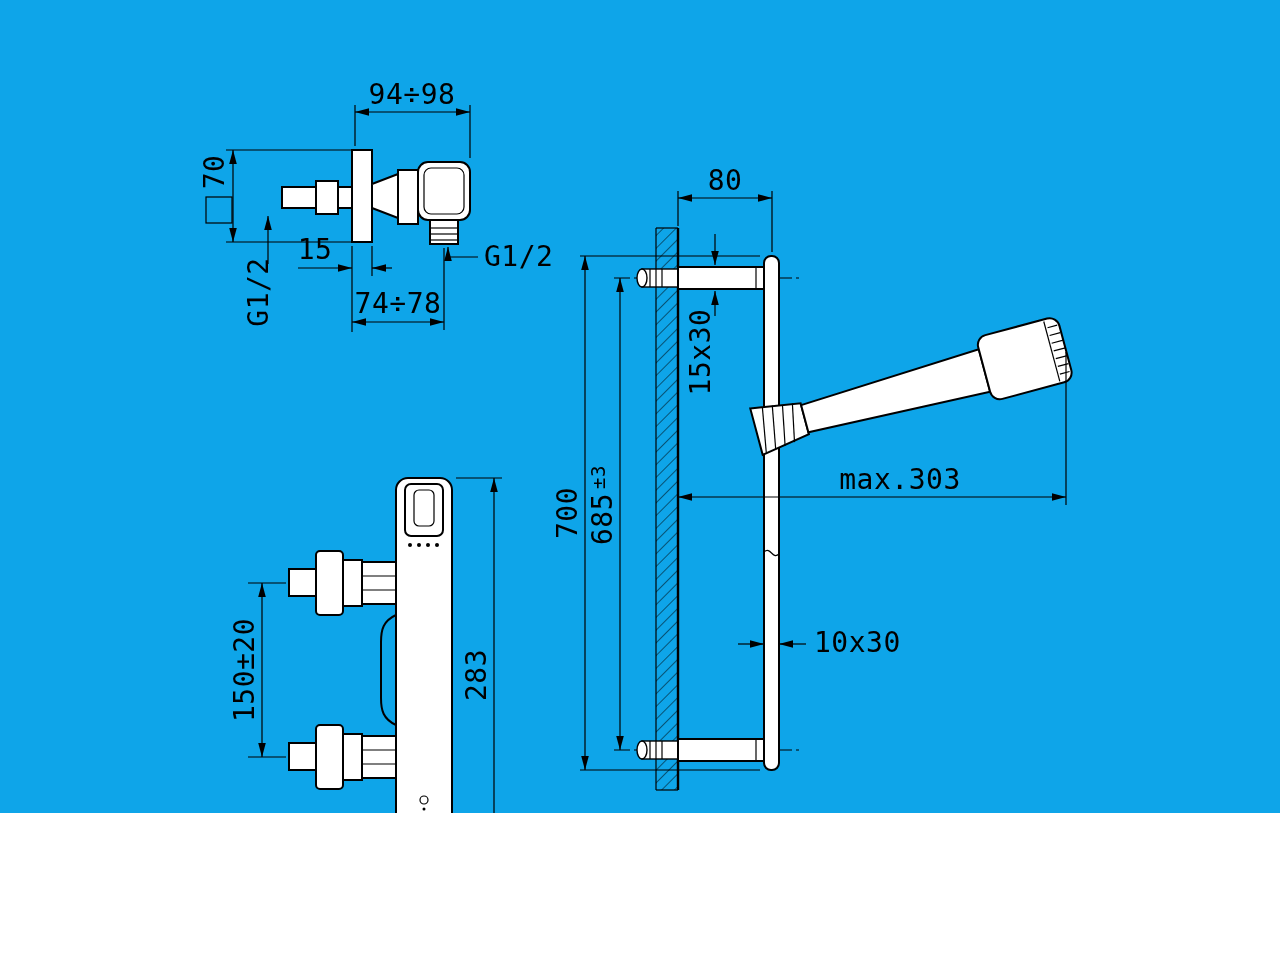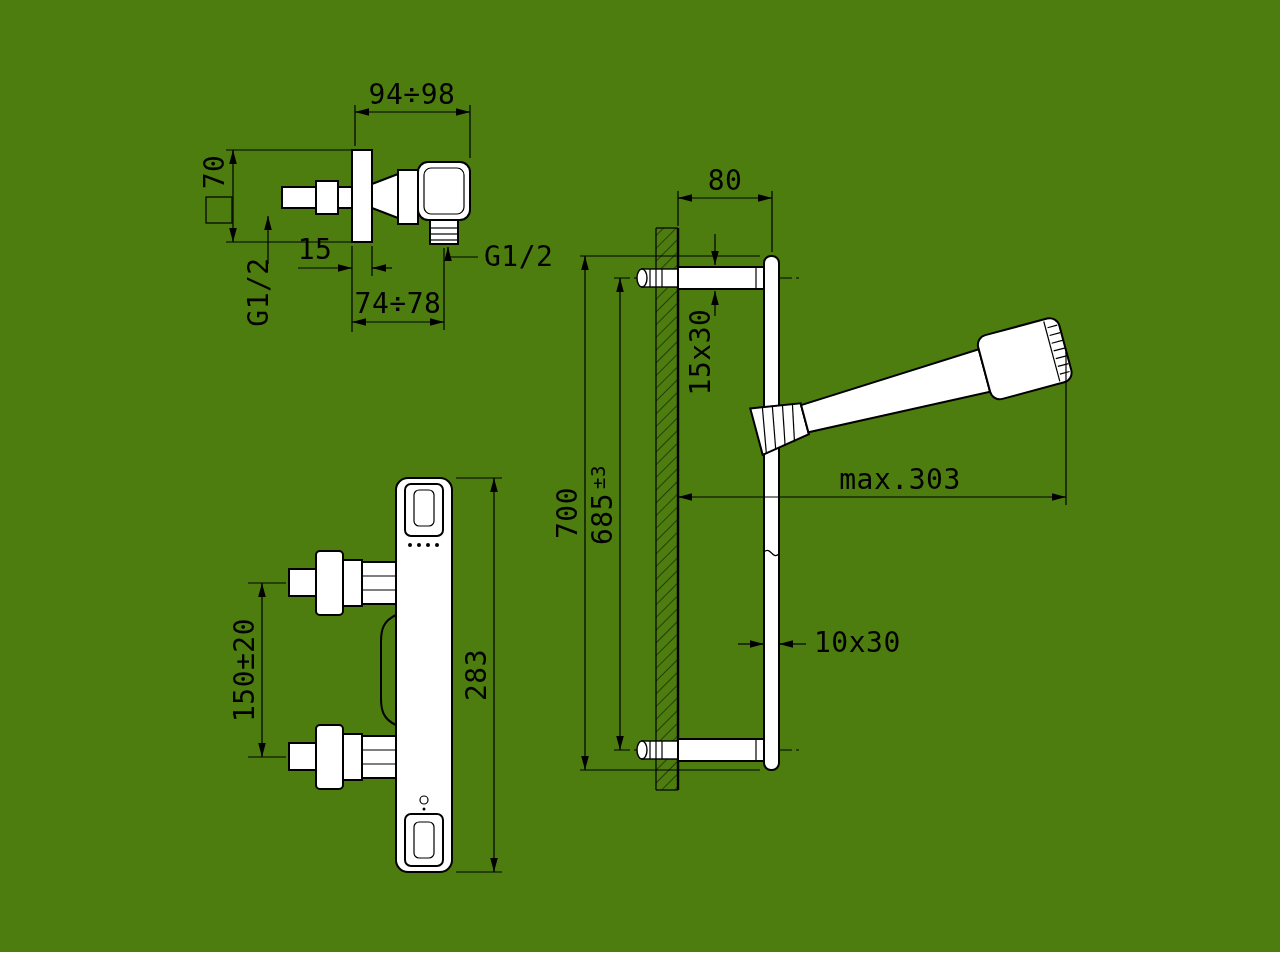--- a/index.html
+++ b/index.html
@@ -1,16 +1,16 @@
 <!DOCTYPE html>
 <html><head>
 <meta charset="utf-8">
 <style>
   html,body{margin:0;padding:0;background:#ffffff;}
-  .stage{position:relative;width:1280px;height:952px;background:#4d7c0f;overflow:hidden;}
+  .stage{position:relative;width:1280px;height:813px;background:#0ea5e9;overflow:hidden;}
   svg{display:block;}
   .o2 {stroke:#000;stroke-width:2;fill:none;}
   .o2f{stroke:#000;stroke-width:2;fill:#ffffff;}
   .thin{stroke:#000;stroke-width:1.2;fill:none;}
   .dim{stroke:#000;stroke-width:1.2;fill:none;}
   .cl{stroke:#000;stroke-width:1.1;fill:none;stroke-dasharray:16 4 3 4;}
   text{font-family:"DejaVu Sans Mono","Liberation Mono",monospace;font-size:28px;fill:#000;letter-spacing:.5px;}
   .small{font-size:19px;}
 </style>
 </head>

